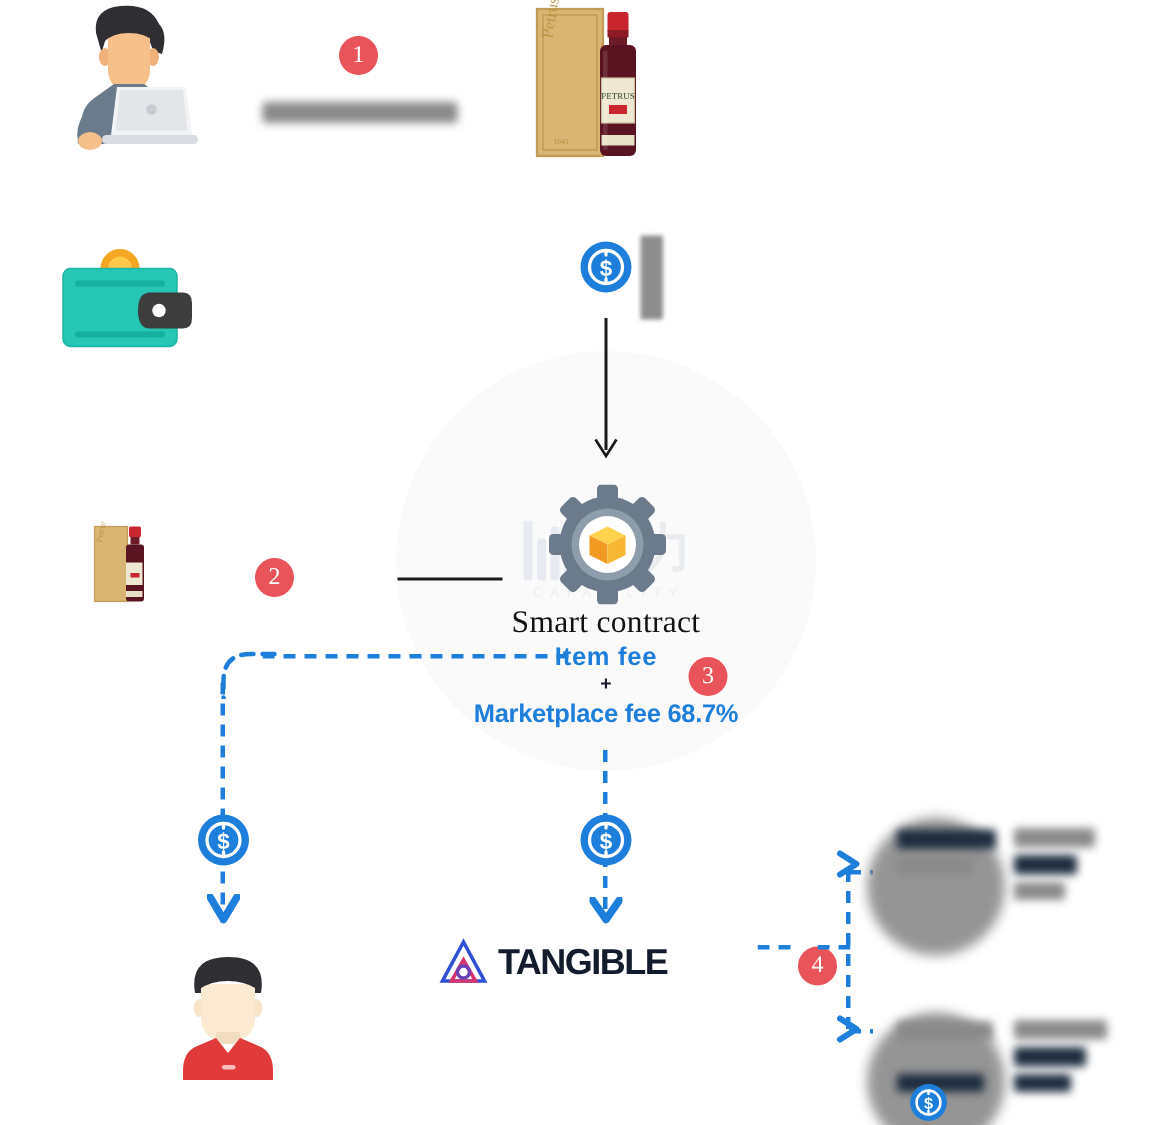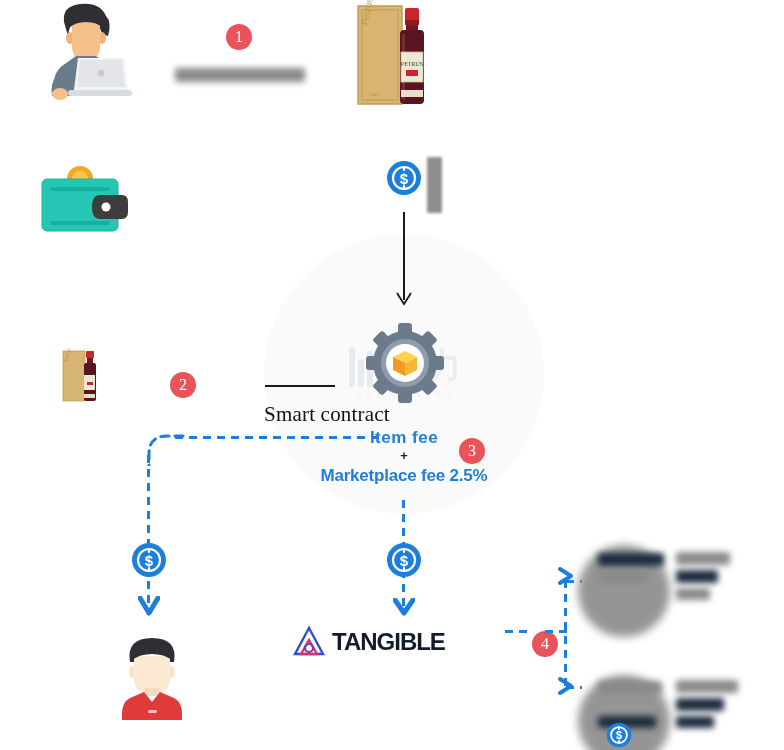--- a/index.html
+++ b/index.html
@@ -48,21 +48,21 @@
     position:absolute; bottom:2px; left:50%; transform:translateX(-50%);
     font-size:9px; letter-spacing:5px; color:#7d90ab;
   }
 
   
   #gear-wrap { left: 366px; top: 323px; width: 78px; height: 80px; }
 
   
   #smart-contract-label {
     left: 264px; top: 402px; width: 280px;
-    text-align: left;
+    text-align: center;
     font-family: "Liberation Serif", serif;
     font-size: 21px;
     color: #111111;
     letter-spacing: 0.2px;
   }
   .fee-line {
     left: 264px; width: 280px;
     text-align: center;
     color: #1d7fdb;
     font-weight: bold;
@@ -296,21 +296,21 @@
         <path d="M39 28 L51 34 L39 40 L27 34 Z" fill="#ffd24d"></path>
         <path d="M27 34 L39 40 L39 53 L27 47 Z" fill="#f09a22"></path>
         <path d="M51 34 L39 40 L39 53 L51 47 Z" fill="#f7b733"></path>
       </g>
     </svg>
   </div>
 
   <div class="abs" id="smart-contract-label">Smart contract</div>
   <div class="abs fee-line" id="item-fee">Item fee</div>
   <div class="abs" id="fee-plus">+</div>
-  <div class="abs fee-line" id="marketplace-fee">Marketplace fee 2.5%</div>
+  <div class="abs fee-line" id="marketplace-fee">Marketplace fee 68.7%</div>
 
   <div class="abs badge" id="badge-3">3</div>
 
   <div class="abs" id="wine-box-small">
     <svg width="38" height="56" viewBox="0 0 38 56">
       <rect x="1" y="3" width="22" height="50" fill="#d9b573" stroke="#c29c56" stroke-width="0.8"></rect>
       <g fill="#b8913f" opacity="0.8" transform="translate(6,14) rotate(-80)">
         <text x="0" y="0" font-family="Liberation Serif, serif" font-size="6">Petrus</text>
       </g>
       <rect x="22" y="15" width="12" height="38" rx="2" fill="#5a1320"></rect>

